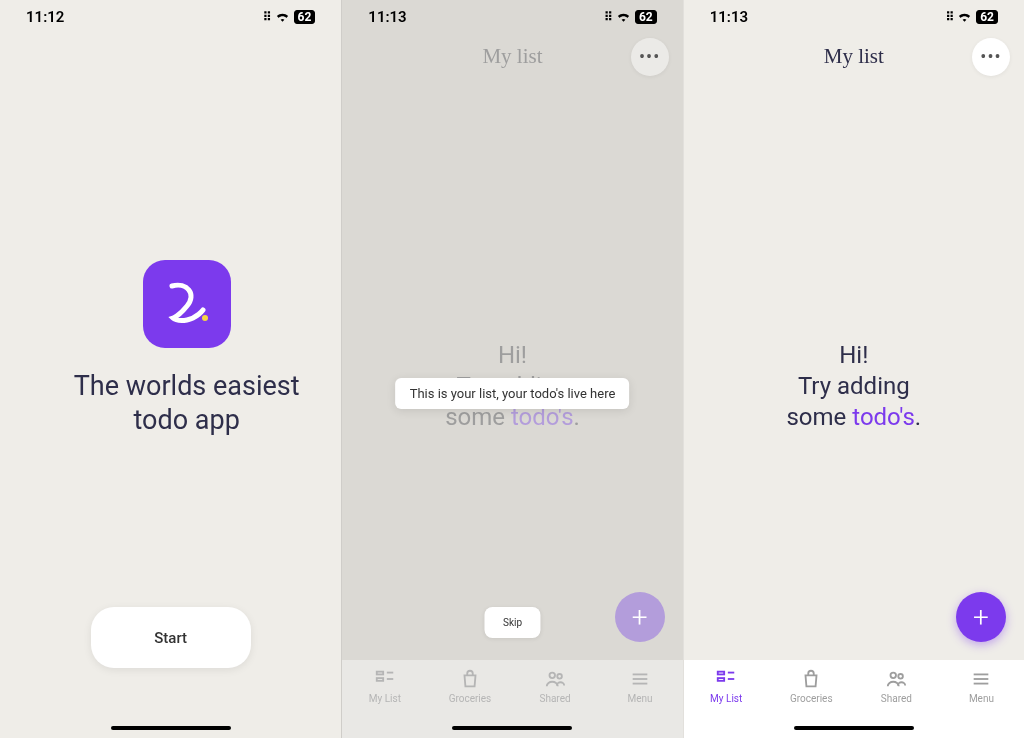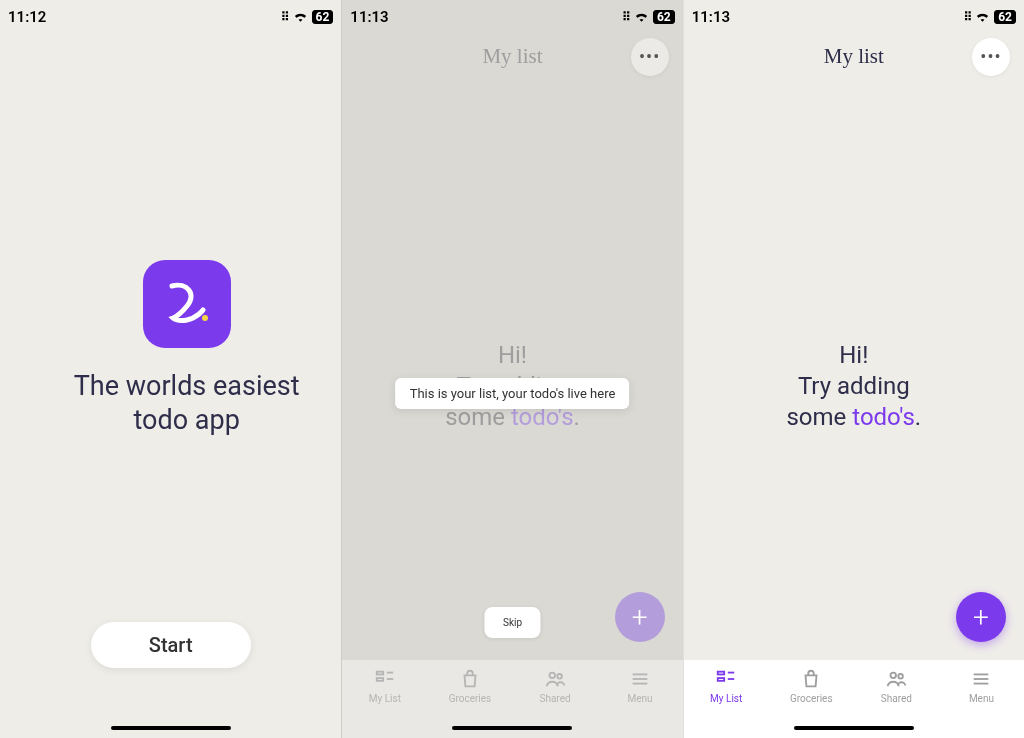--- a/index.html
+++ b/index.html
@@ -10,32 +10,32 @@
     --text-dark:#1a1a2e;
     --text-muted:#9e9e9e;
     --white:#ffffff;
   }
   *{box-sizing:border-box;margin:0;padding:0;font-family:-apple-system,BlinkMacSystemFont,"Segoe UI",Roboto,sans-serif;}
   body{width:1024px;height:738px;display:flex;background:#000;}
   .screen{width:341.33px;height:738px;position:relative;background:var(--bg);overflow:hidden;}
   .screen.dim{background:var(--bg-dim);}
   .screen+.screen{border-left:1px solid rgba(0,0,0,0.05);}
   
-  .status-bar{display:flex;justify-content:space-between;align-items:center;padding:8px 8px 4px;font-size:15px;font-weight:600;color:#000;}
+  .status-bar{display:flex;justify-content:space-between;align-items:center;padding:8px 26px 4px;font-size:15px;font-weight:600;color:#000;}
   .status-icons{display:flex;gap:4px;align-items:center;}
   .batt{display:inline-block;border:1px solid #000;border-radius:3px;padding:0 3px;font-size:12px;line-height:12px;font-weight:700;background:#000;color:#fff;}
   .sig{font-size:12px;letter-spacing:-1px;}
   .wifi{font-size:13px;}
   
   .splash{display:flex;flex-direction:column;align-items:center;height:calc(100% - 30px);}
   .logo-wrap{margin-top:230px;display:flex;flex-direction:column;align-items:center;margin-left:32px;}
   .logo{width:88px;height:88px;background:var(--purple);border-radius:22px;display:flex;align-items:center;justify-content:center;position:relative;}
   .logo svg{width:60px;height:60px;}
   .tagline{margin-top:22px;font-family:Georgia,"Times New Roman",serif;font-size:27px;color:#2e2e4a;text-align:center;line-height:1.25;}
-  .start-btn{position:absolute;bottom:70px;left:50%;transform:translateX(-50%);width:160px;height:46px;background:var(--white);border-radius:23px;border:none;font-size:20px;font-weight:500;color:#333;box-shadow:0 2px 8px rgba(0,0,0,0.08);}
+  .start-btn{position:absolute;bottom:70px;left:50%;transform:translateX(-50%);width:160px;height:61px;background:var(--white);border-radius:23px;border:none;font-size:15px;font-weight:500;color:#333;box-shadow:0 2px 8px rgba(0,0,0,0.08);}
   .home-ind{position:absolute;bottom:8px;left:50%;transform:translateX(-50%);width:120px;height:4px;background:#000;border-radius:2px;}
   
   .listhdr{display:flex;justify-content:center;align-items:center;padding:14px 0 10px;position:relative;}
   .listhdr-title{font-family:Georgia,serif;font-size:21px;color:#2e2e4a;}
   .dim .listhdr-title{color:var(--text-muted);}
   .more-btn{position:absolute;right:14px;top:8px;width:38px;height:38px;border-radius:50%;background:var(--white);display:flex;align-items:center;justify-content:center;box-shadow:0 1px 4px rgba(0,0,0,0.06);}
   .dim .more-btn{background:rgba(255,255,255,0.45);}
   .more-btn span{font-size:18px;color:#555;letter-spacing:1px;line-height:1;}
   
   .greet{position:absolute;top:340px;left:0;right:0;text-align:center;font-family:Georgia,serif;font-size:24px;line-height:1.3;color:#2e2e4a;}

